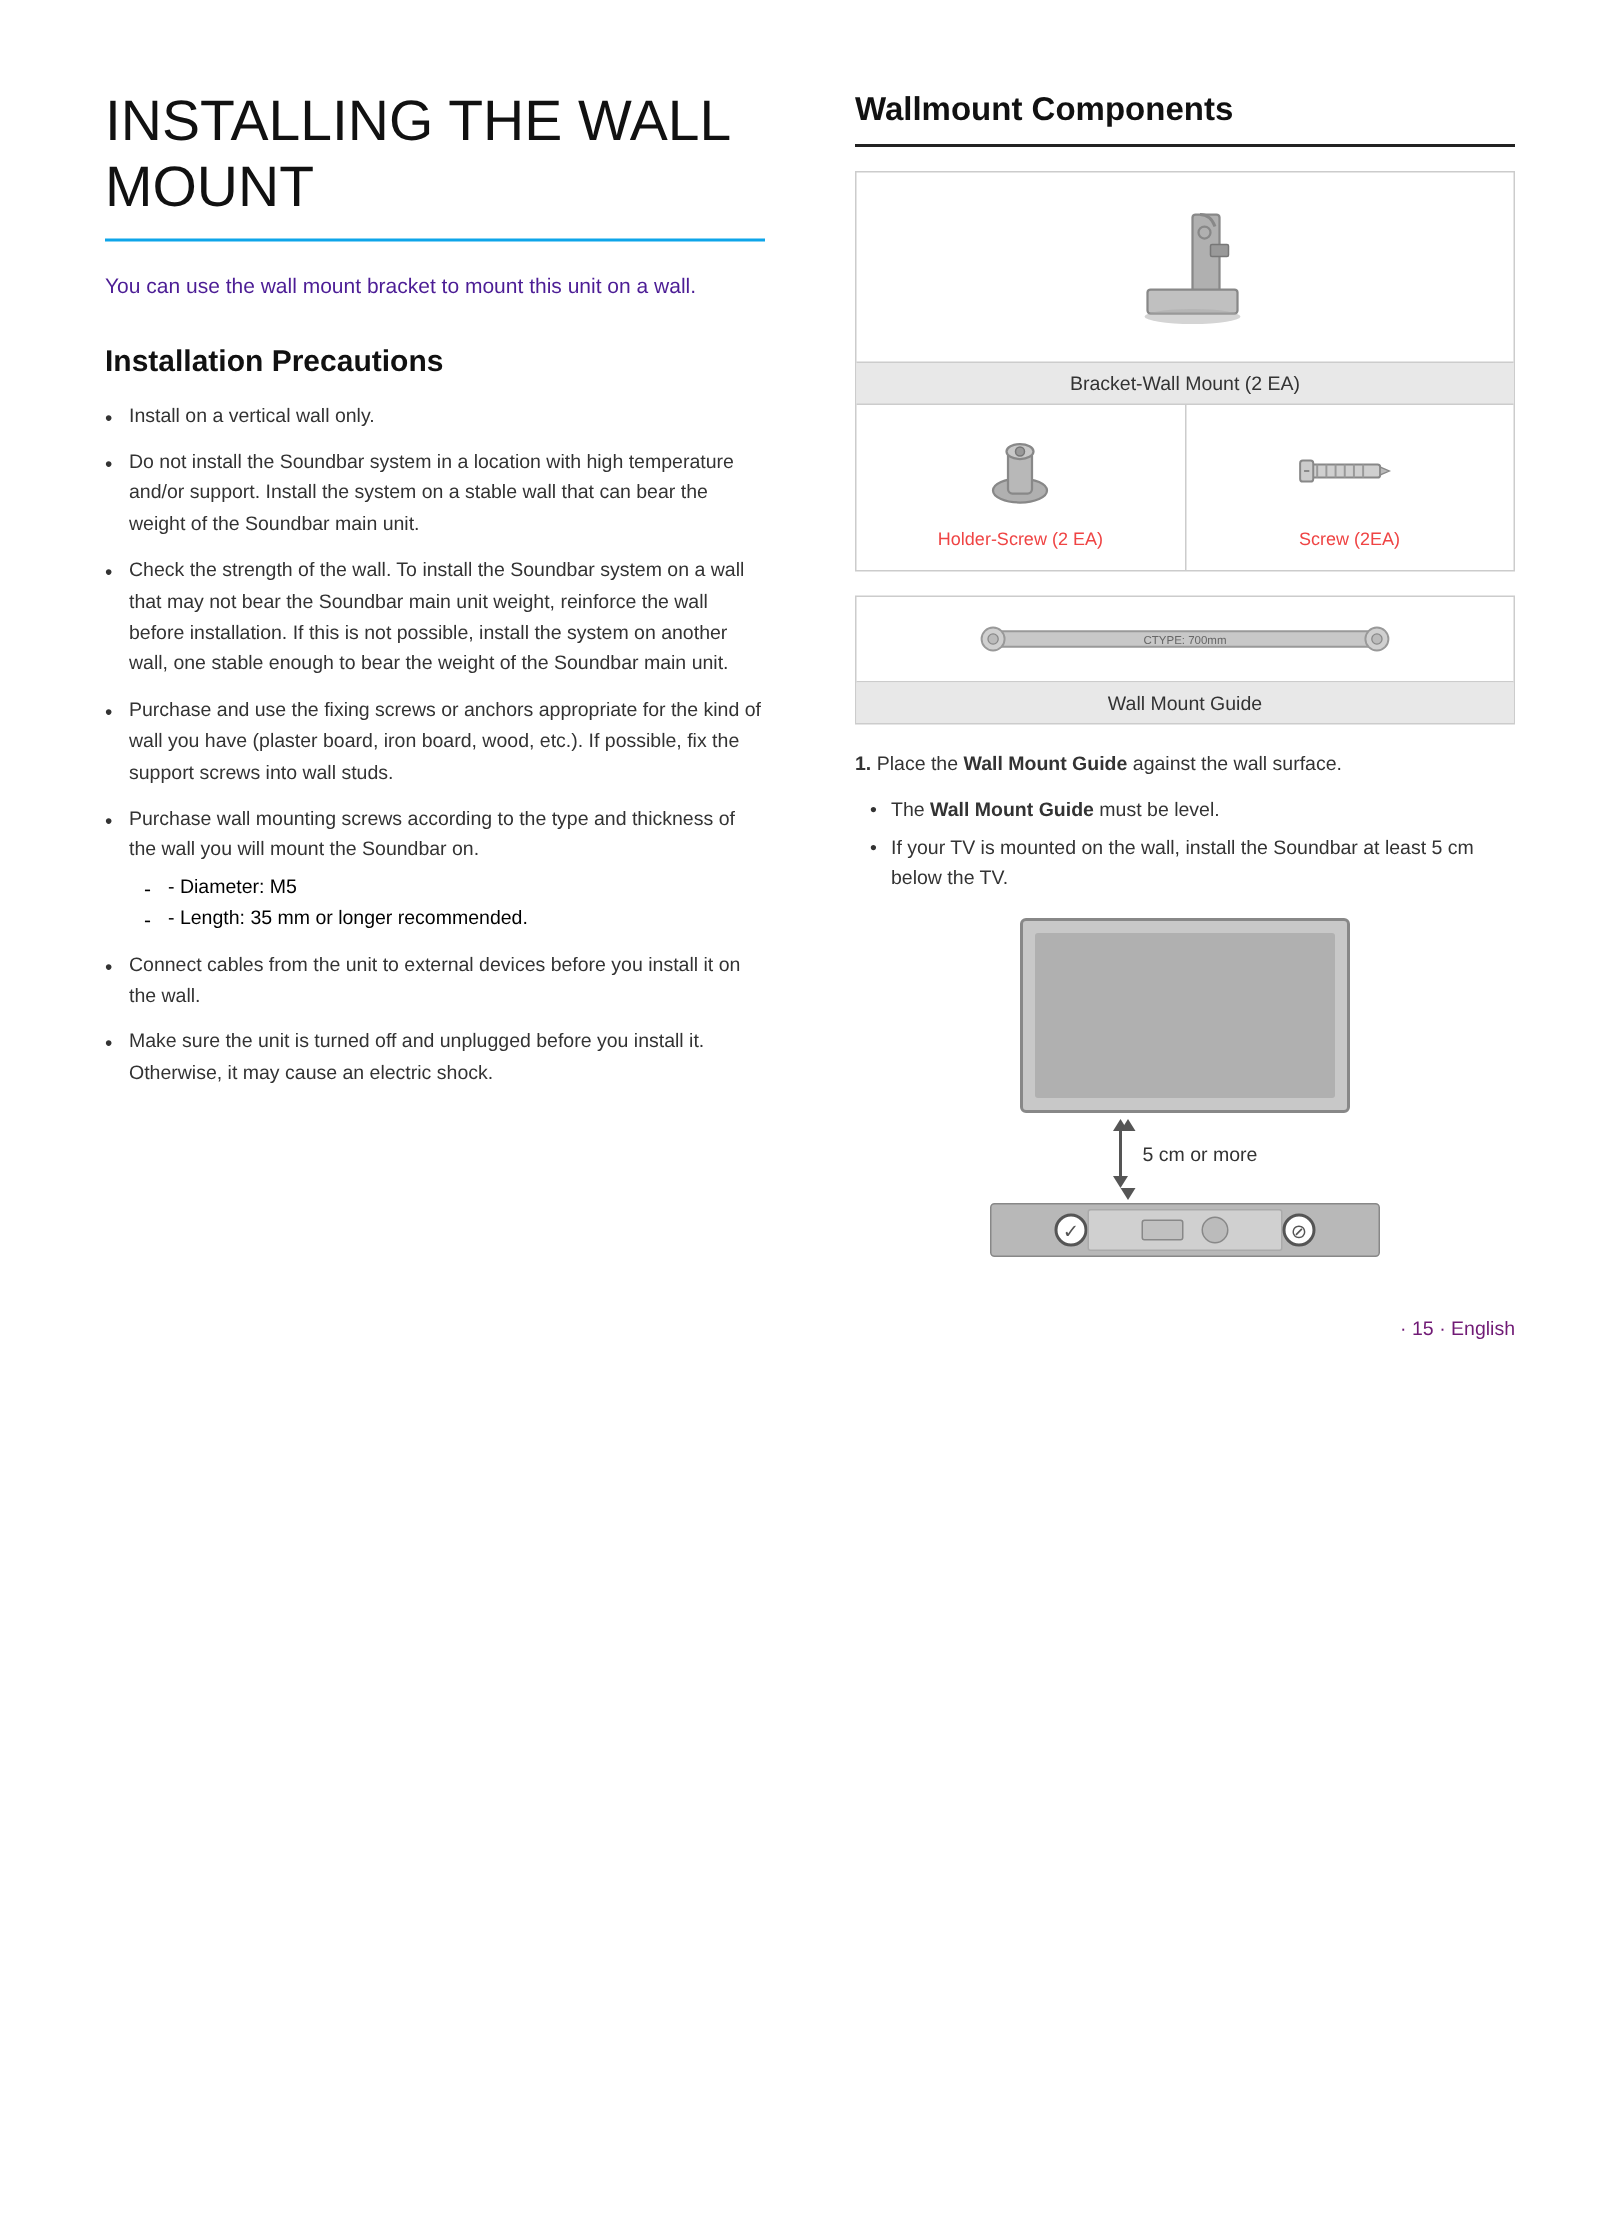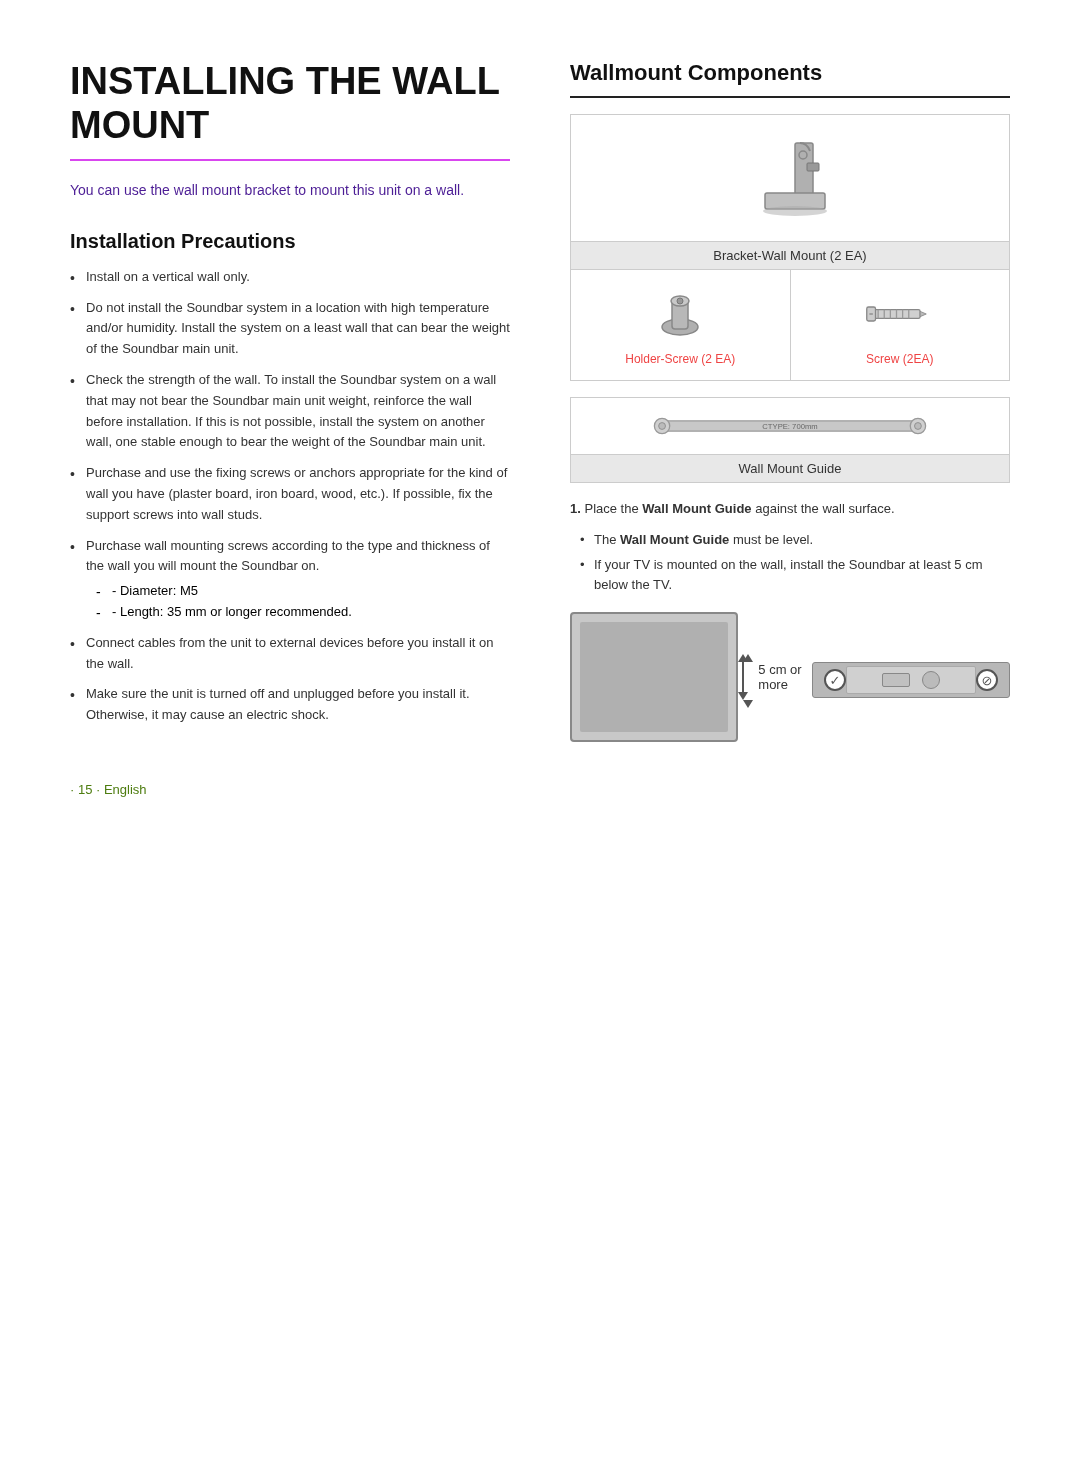--- a/index.html
+++ b/index.html
@@ -20,26 +20,26 @@
       flex: 1;
       max-width: 440px;
     }
     .right-col {
       flex: 1;
       max-width: 440px;
       margin-left: 10px;
     }
     .main-title {
       font-size: 38px;
-      font-weight: 700;
+      font-weight: 400;
       line-height: 1.15;
       text-transform: uppercase;
       color: #111;
       padding-bottom: 12px;
-      border-bottom: 2px solid #d946ef;
+      border-bottom: 2px solid #0ea5e9;
       margin-bottom: 18px;
     }
     .intro-text {
       font-size: 14px;
       line-height: 1.6;
       color: #4c1d95;
       margin-bottom: 28px;
     }
     .section-title {
       font-size: 20px;
@@ -189,21 +189,21 @@
     }
     .step-bullets li::before {
       content: '•';
       position: absolute;
       left: 0;
     }
 
     
     .tv-diagram {
       display: flex;
-      flex-direction: row;
+      flex-direction: column;
       align-items: center;
       margin-top: 8px;
     }
     .tv-screen-box {
       width: 220px;
       height: 130px;
       background: #c8c8c8;
       border: 2px solid #888;
       border-radius: 4px;
       position: relative;
@@ -306,43 +306,43 @@
       display: flex;
       align-items: center;
       justify-content: center;
       font-size: 13px;
       color: #555;
       background: #fff;
     }
 
     
     .page-footer {
-      text-align: left;
+      text-align: right;
       margin-top: 40px;
       font-size: 13px;
-      color: #4d7c0f;
+      color: #701a75;
       border-top: none;
     }
 
     
     .bracket-svg { display: block; }
   </style>
 </head>
 <body>
 
 <div class="page-layout">
 
   <div class="left-col">
     <h1 class="main-title">INSTALLING THE WALL MOUNT</h1>
     <p class="intro-text">You can use the wall mount bracket to mount this unit on a wall.</p>
 
     <h2 class="section-title">Installation Precautions</h2>
     <ul class="precautions-list">
       <li>Install on a vertical wall only.</li>
-      <li>Do not install the Soundbar system in a location with high temperature and/or humidity. Install the system on a least wall that can bear the weight of the Soundbar main unit.</li>
+      <li>Do not install the Soundbar system in a location with high temperature and/or support. Install the system on a stable wall that can bear the weight of the Soundbar main unit.</li>
       <li>Check the strength of the wall. To install the Soundbar system on a wall that may not bear the Soundbar main unit weight, reinforce the wall before installation. If this is not possible, install the system on another wall, one stable enough to bear the weight of the Soundbar main unit.</li>
       <li>Purchase and use the fixing screws or anchors appropriate for the kind of wall you have (plaster board, iron board, wood, etc.). If possible, fix the support screws into wall studs.</li>
       <li>
         <span>Purchase wall mounting screws according to the type and thickness of the wall you will mount the Soundbar on.</span>
         <ul class="sub-list">
           <li>- Diameter: M5</li>
           <li>- Length: 35 mm or longer recommended.</li>
         </ul>
       </li>
       <li>Connect cables from the unit to external devices before you install it on the wall.</li>

